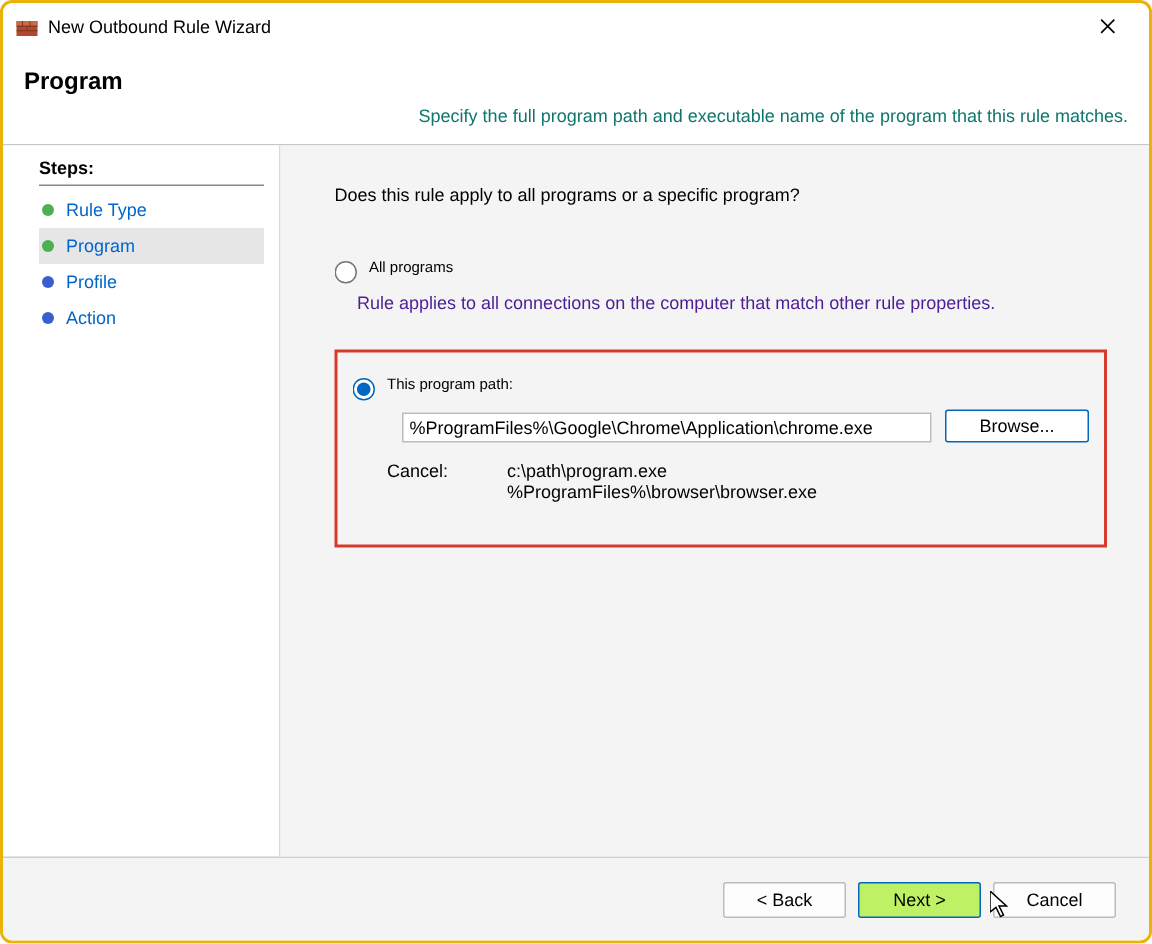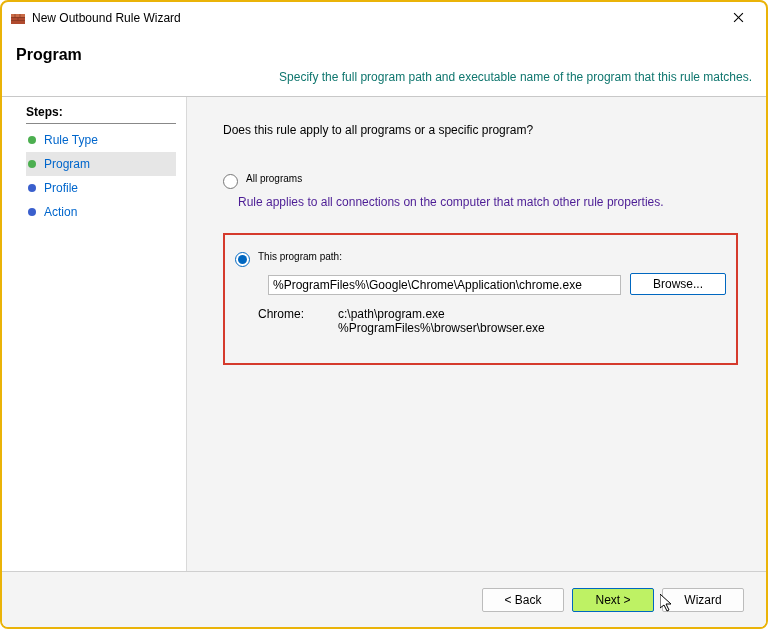--- a/index.html
+++ b/index.html
@@ -192,33 +192,33 @@
       <div class="highlight-box">
         <div class="radio-row">
           <input type="radio" name="scope" checked="" style="">
           <span class="radio-label">This program path:</span>
         </div>
         <div class="path-line">
           <input class="path-input" type="text" value="%ProgramFiles%\Google\Chrome\Application\chrome.exe" style="">
           <button class="browse-btn">Browse...</button>
         </div>
         <div class="example-block">
-          <span class="example-label">Chrome:</span>
+          <span class="example-label">Cancel:</span>
           <span class="example-lines">c:\path\program.exe
 %ProgramFiles%\browser\browser.exe</span>
         </div>
       </div>
 
     </div>
   </div>
 
   <div class="footer">
     <button>&lt; Back</button>
     <button class="primary">Next &gt;</button>
-    <button>Wizard</button>
+    <button>Cancel</button>
   </div>
 
   <div class="cursor">
     <svg width="16" height="20" viewBox="0 0 16 20">
       <polygon points="0,0 0,14 4,11 7,17 9,16 6,10 11,10" fill="#fff" stroke="#000" stroke-width="1"></polygon>
     </svg>
   </div>
 
 </div>
 

